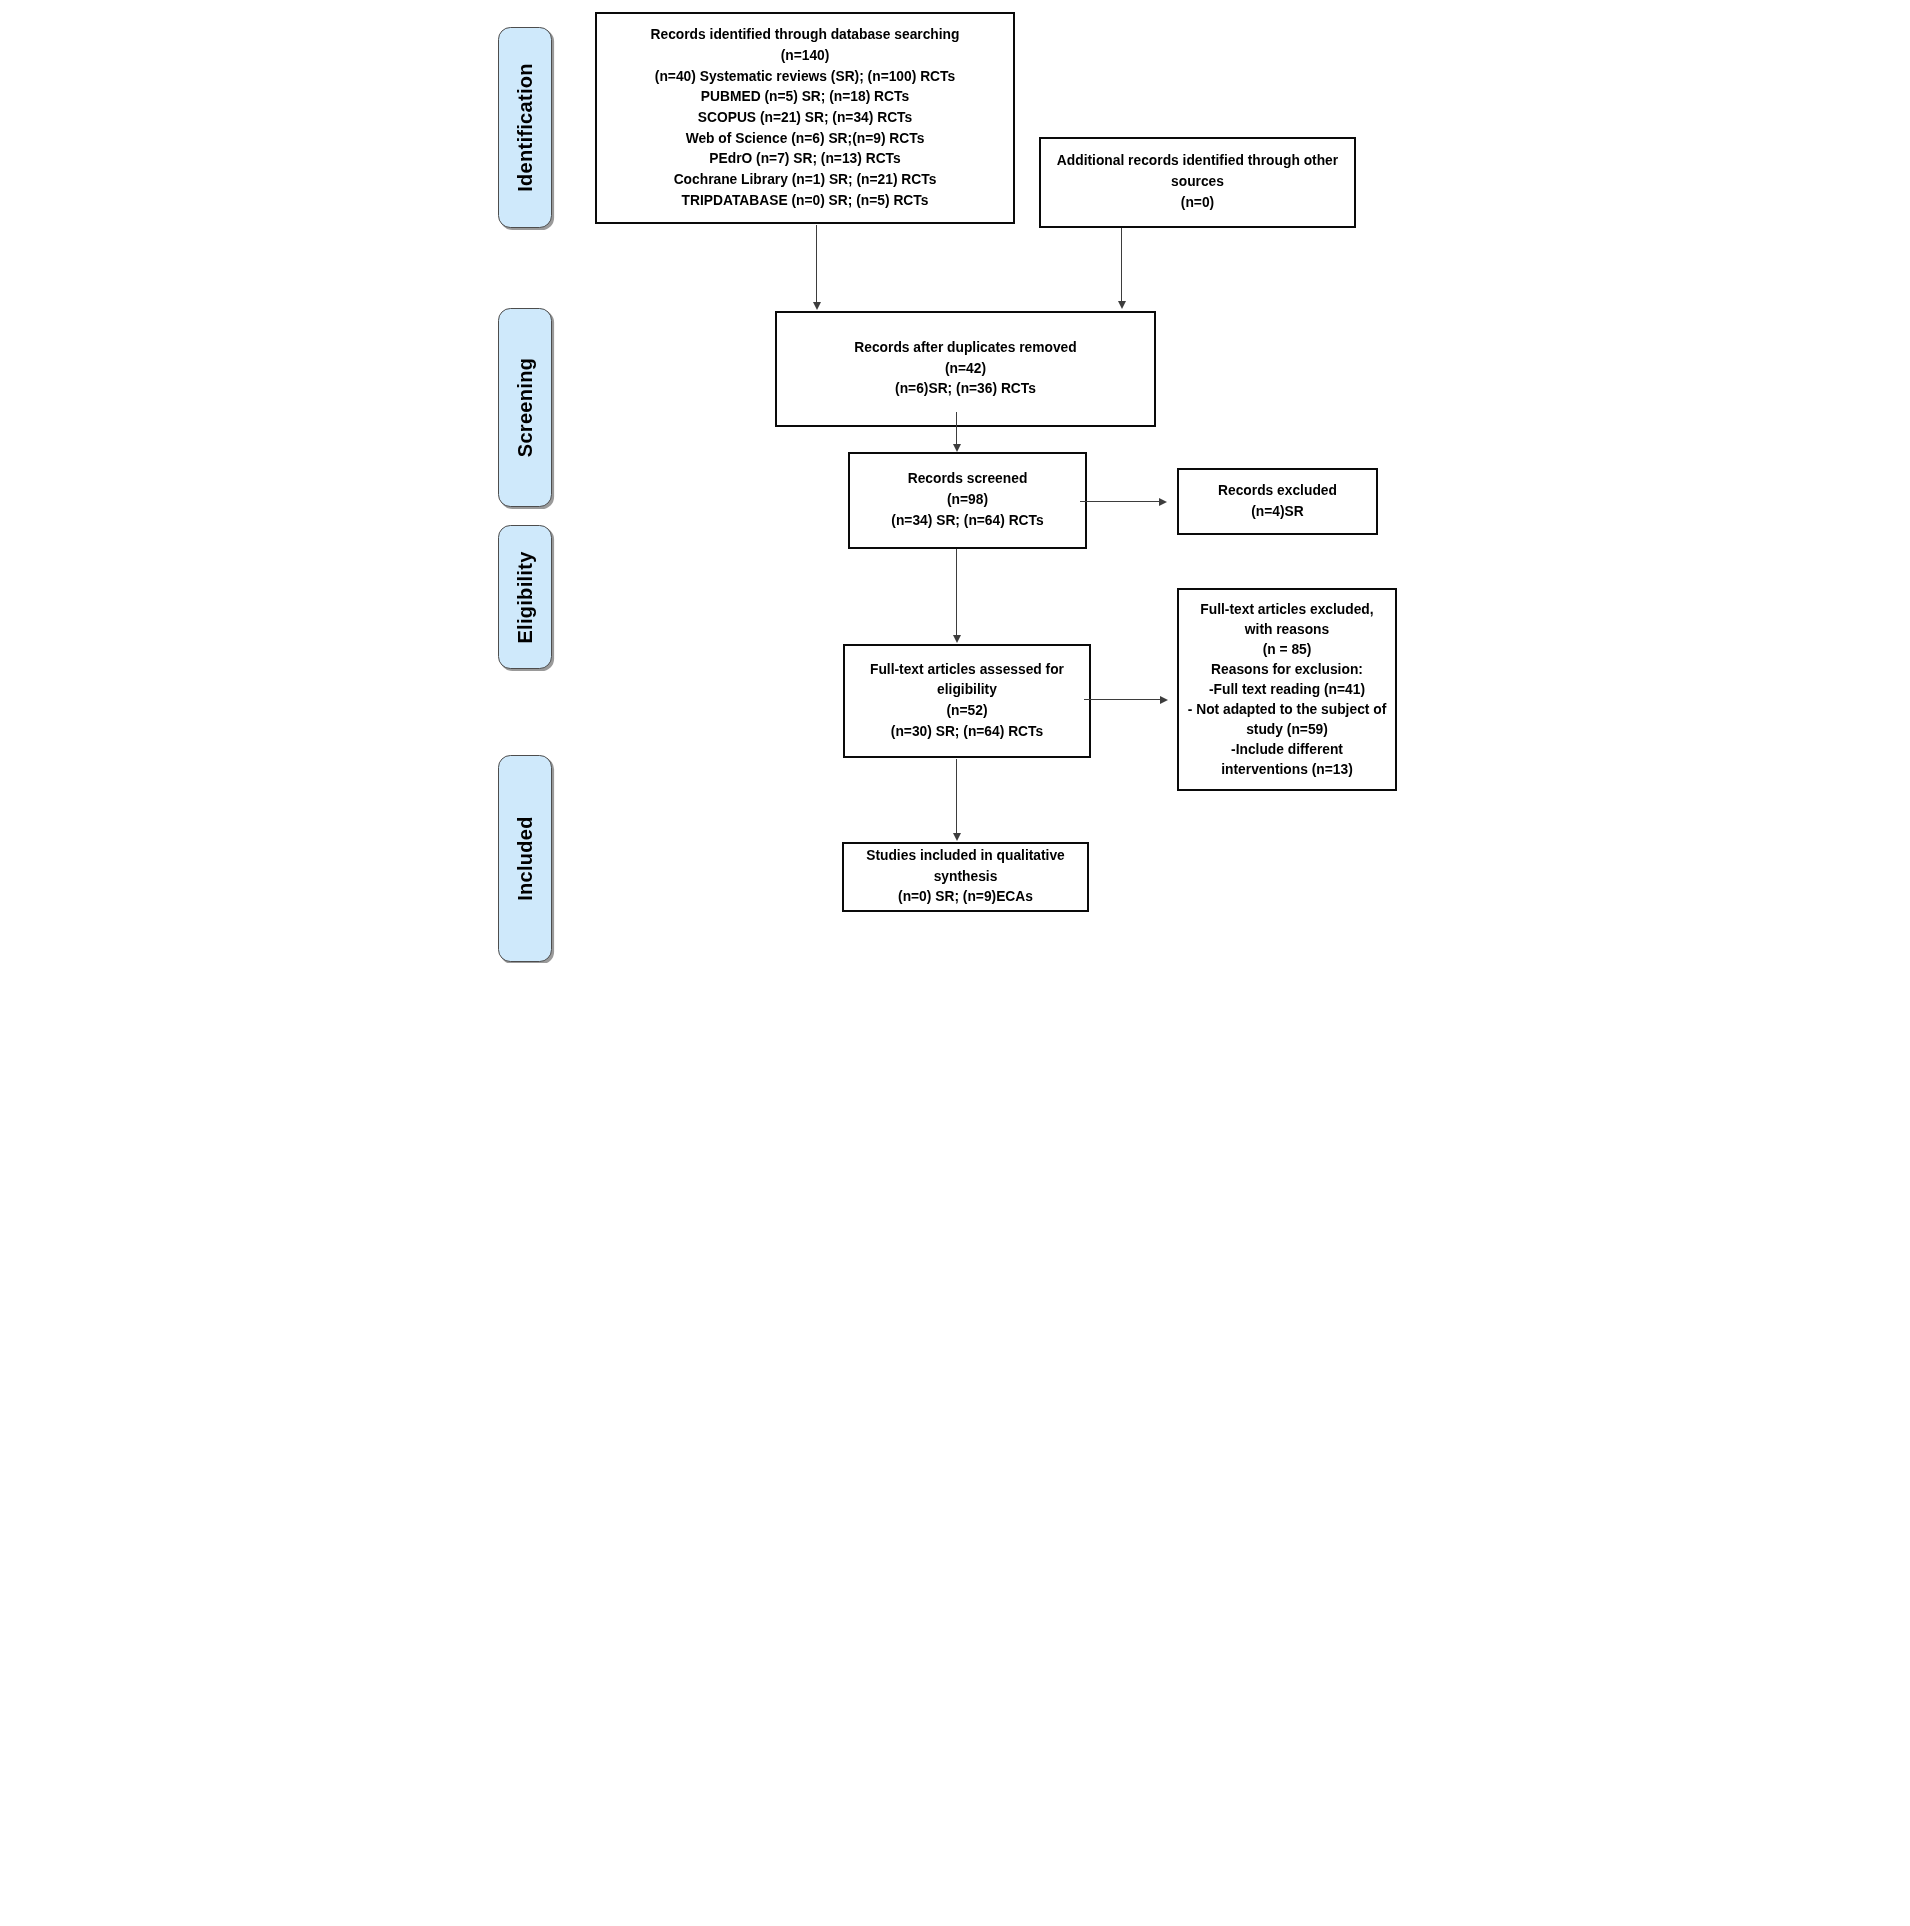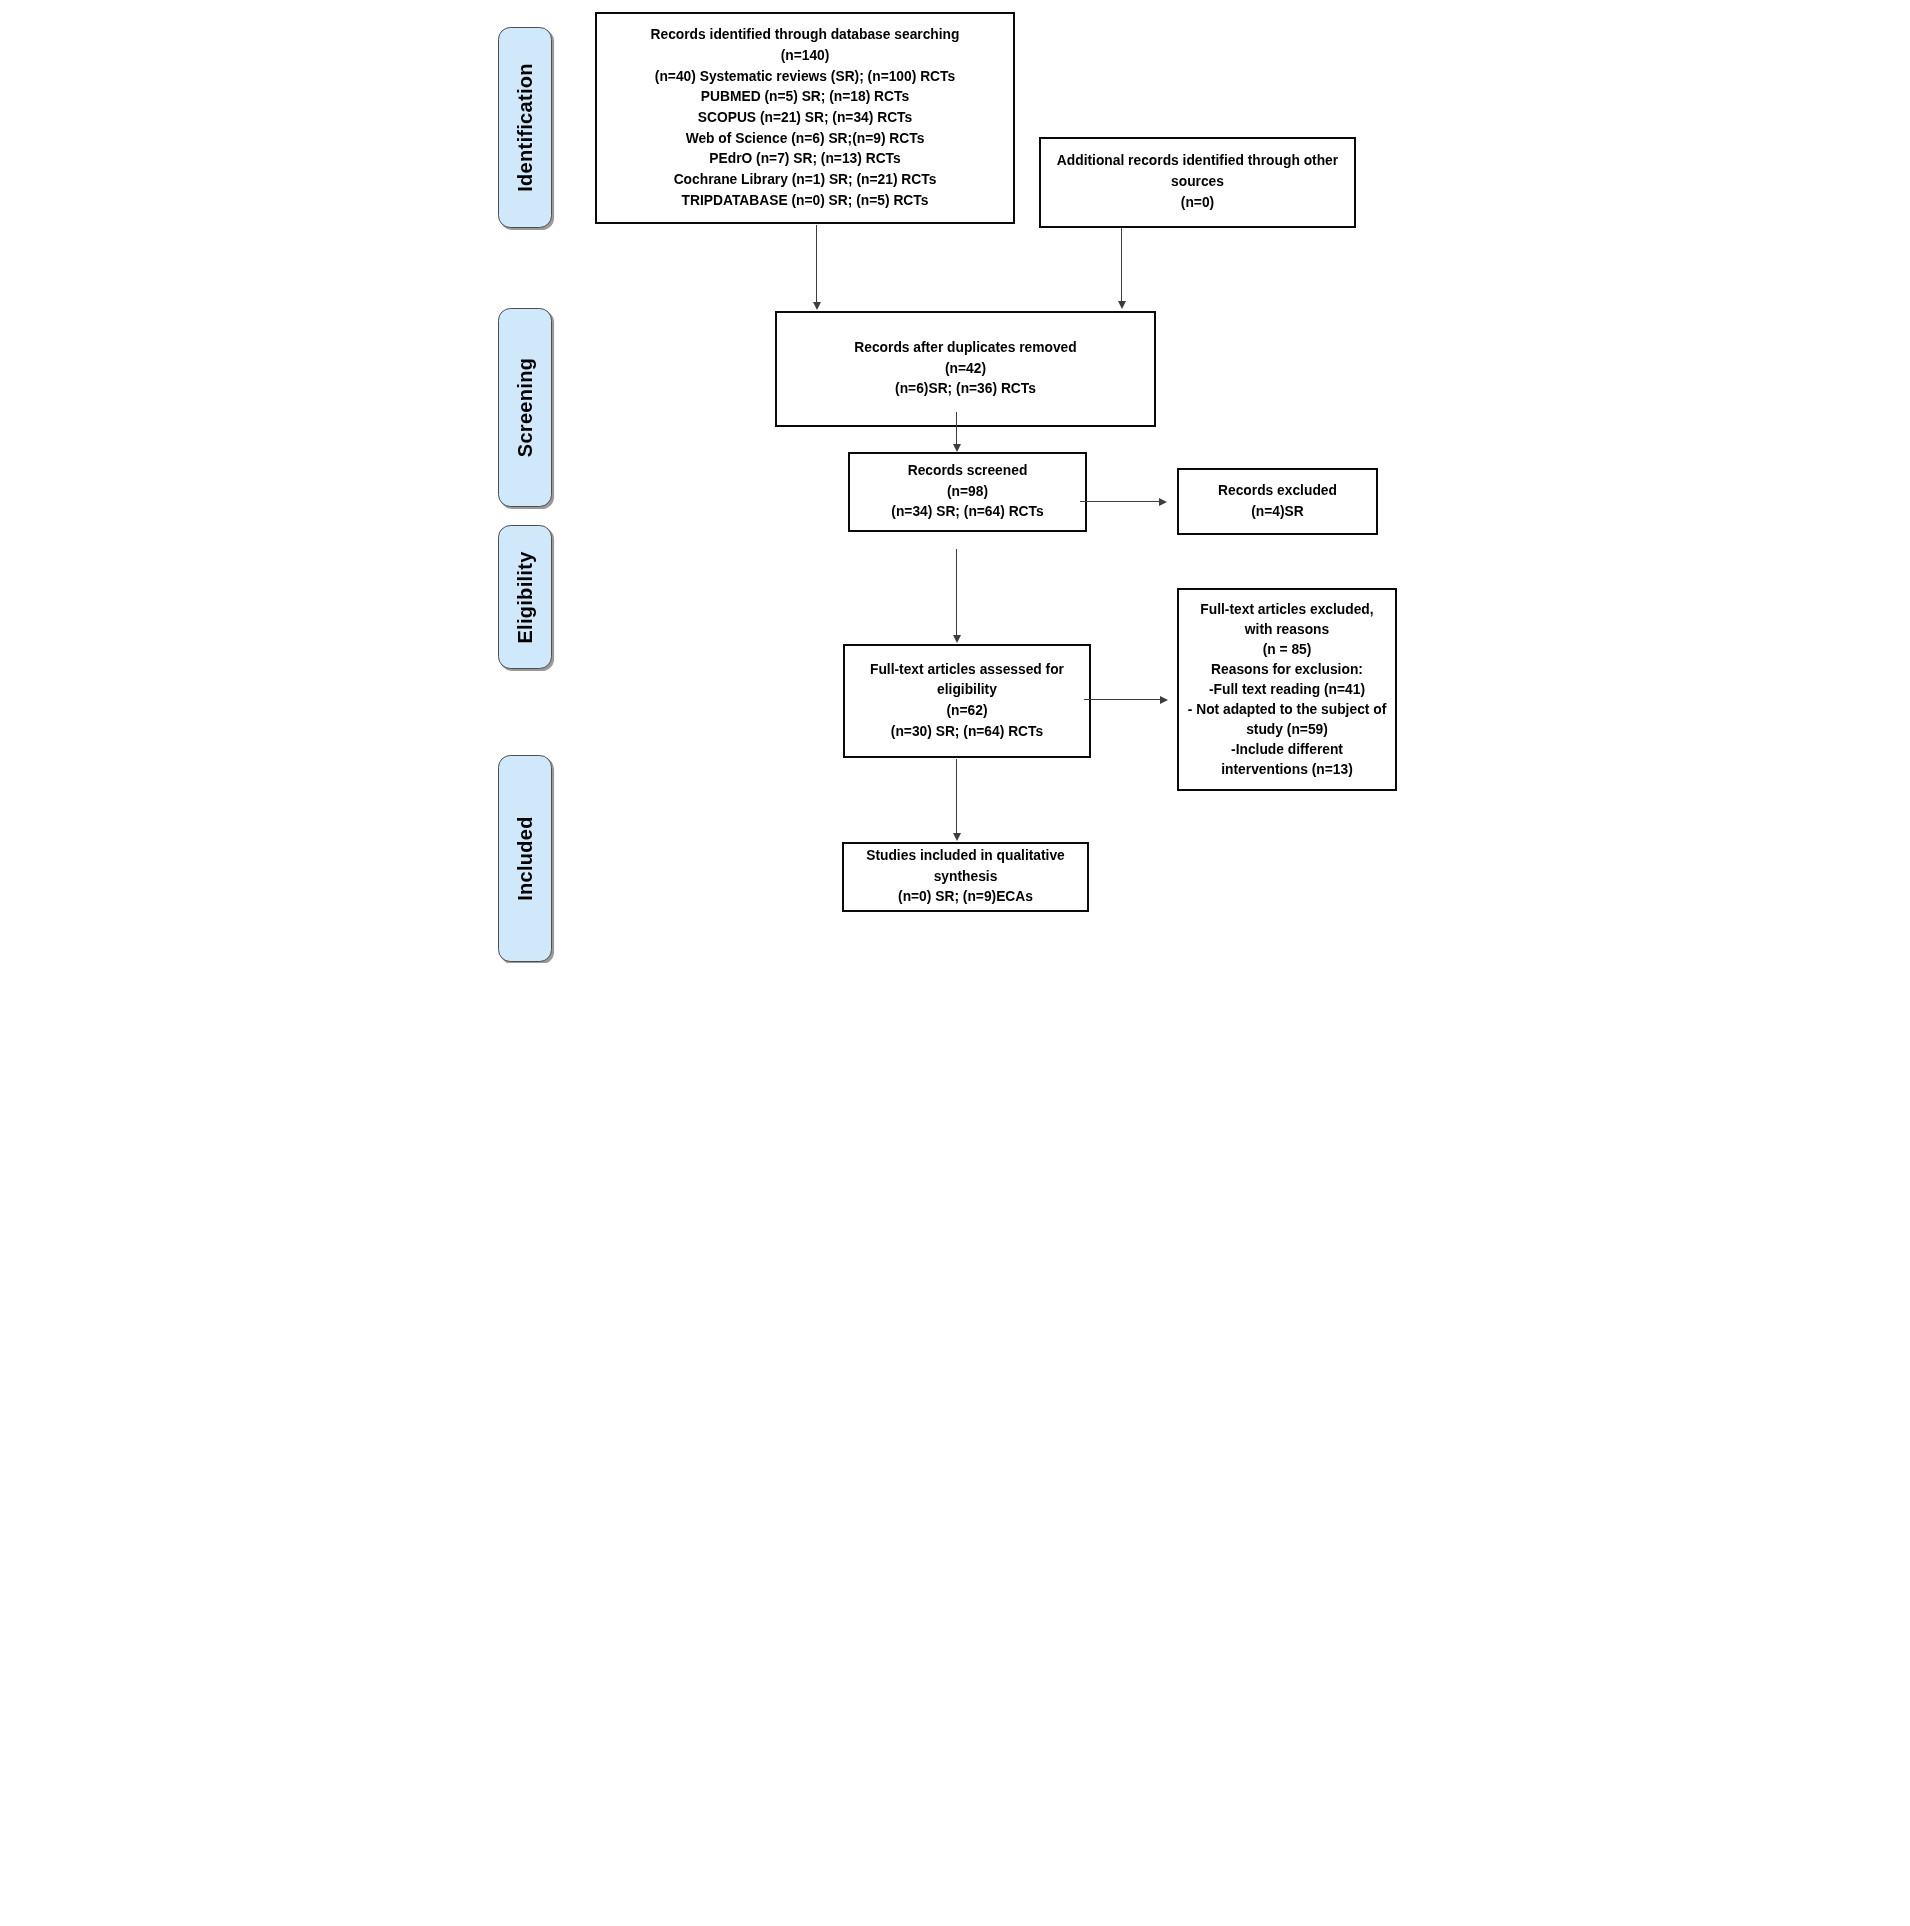--- a/index.html
+++ b/index.html
@@ -102,34 +102,34 @@
     <div class="line">Additional records identified through other sources</div>
     <div class="line">(n=0)</div>
   </div>
 
   <div class="box" style="left:290px;top:311px;width:381px;height:116px">
     <div class="line">Records after duplicates removed</div>
     <div class="line">(n=42)</div>
     <div class="line">(n=6)SR; (n=36) RCTs</div>
   </div>
 
-  <div class="box" style="left:363px;top:452px;width:239px;height:80px">
+  <div class="box" style="left:363px;top:452px;width:239px;height:97px">
     <div class="line">Records screened</div>
     <div class="line">(n=98)</div>
     <div class="line">(n=34) SR; (n=64) RCTs</div>
   </div>
 
   <div class="box" style="left:692px;top:468px;width:201px;height:67px">
     <div class="line">Records excluded</div>
     <div class="line">(n=4)SR</div>
   </div>
 
   <div class="box" style="left:358px;top:644px;width:248px;height:114px">
     <div class="line">Full-text articles assessed for eligibility</div>
-    <div class="line">(n=62)</div>
+    <div class="line">(n=52)</div>
     <div class="line">(n=30) SR; (n=64) RCTs</div>
   </div>
 
   <div class="box tight" style="left:692px;top:588px;width:220px;height:203px">
     <div class="line">Full-text articles excluded, with reasons</div>
     <div class="line">(n = 85)</div>
     <div class="line">Reasons for exclusion:</div>
     <div class="line">-Full text reading (n=41)</div>
     <div class="line">- Not adapted to the subject of study (n=59)</div>
     <div class="line">-Include different interventions (n=13)</div>

